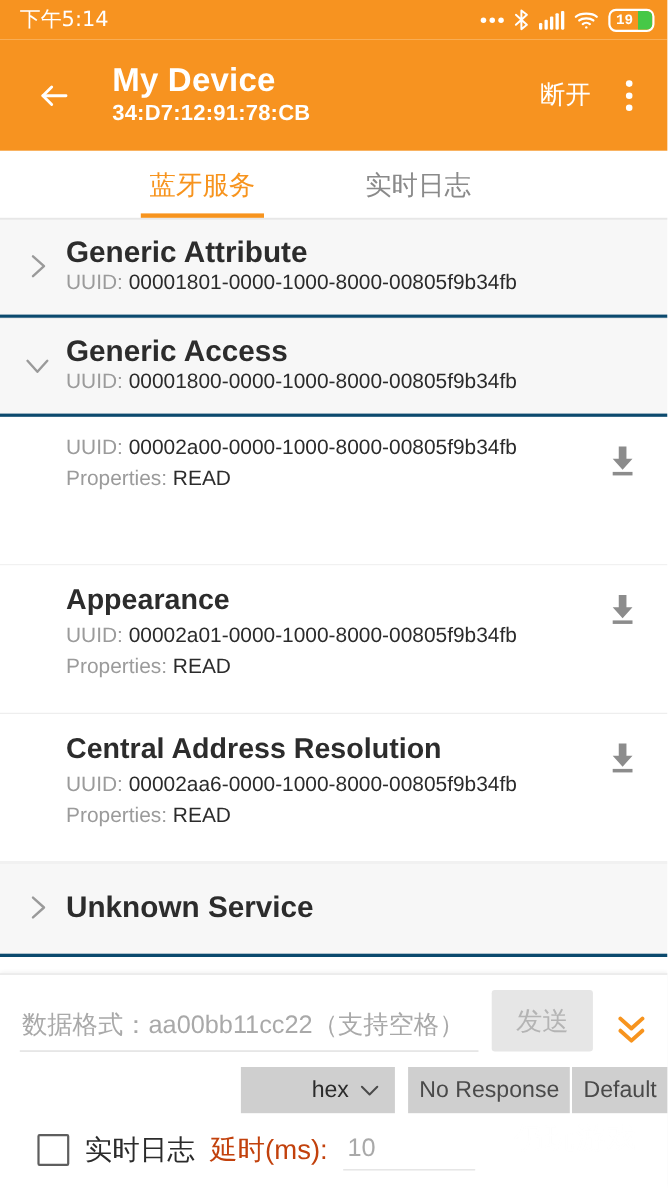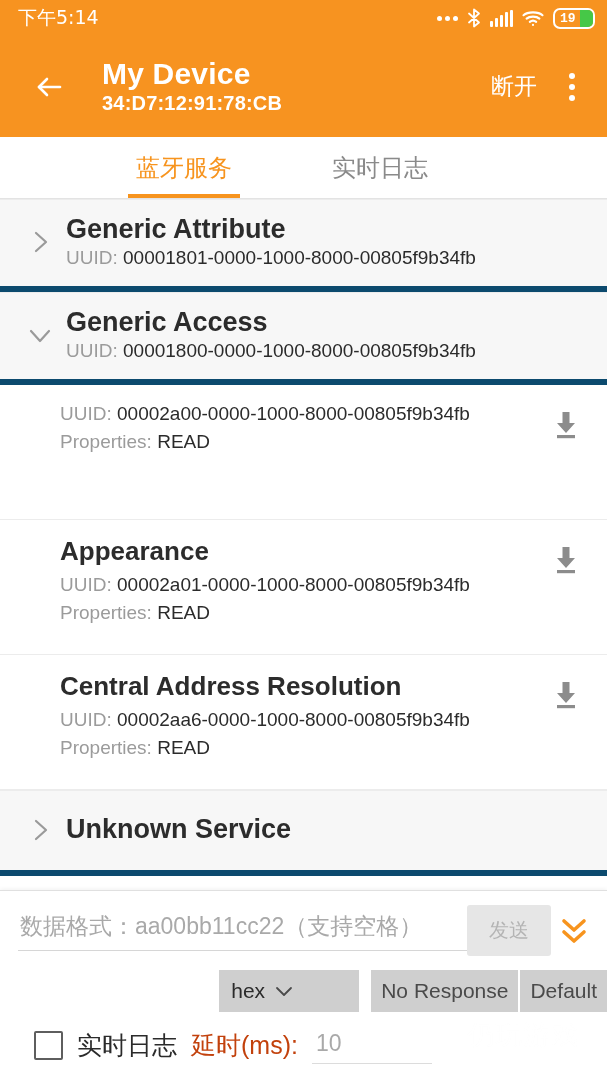--- a/index.html
+++ b/index.html
@@ -174,23 +174,23 @@
     position: absolute;
     top: 199px;
     left: 0; right: 0;
     bottom: 0;
     overflow: hidden;
     background: #ffffff;
   }
 
   .svc {
     background: #F7F7F7;
-    border-bottom: 6px solid #0c4a6e;
+    border-bottom: 3px solid #0c4a6e;
     border-top: 1px solid #ececec;
-    padding: 14px 14px 16px 22px;
+    padding: 14px 14px 16px 16px;
     display: flex;
     align-items: center;
     cursor: pointer;
     min-height: 86px;
   }
   .svc .chev {
     width: 36px; flex: 0 0 36px;
     display: flex; align-items: center; justify-content: center;
     margin-right: 8px;
   }
@@ -245,41 +245,41 @@
     position: absolute;
     left: 0; right: 0; bottom: 0;
     background: #ffffff;
     border-top: 1px solid #e0e0e0;
     box-shadow: 0 -1px 4px rgba(0,0,0,0.06);
     padding: 0 0 6px 0;
     z-index: 10;
   }
   .send-row {
     display: flex;
-    align-items: flex-start;
+    align-items: flex-end;
     padding: 14px 10px 12px 18px;
-    gap: 0;
+    gap: 12px;
   }
   .data-input {
     flex: 1 1 auto;
     border: none;
     border-bottom: 1px solid #d6d6d6;
     background: transparent;
     font-size: 23px;
     color: #333;
     padding: 8px 2px 10px 2px;
     outline: none;
     font-family: "Liberation Sans", "DejaVu Sans", sans-serif;
   }
   .data-input::placeholder { color: #a9a9a9; }
   .send-btn {
     background: #e6e6e6;
     color: #b4b4b4;
     border: none;
-    font-size: 20px;
+    font-size: 24px;
     padding: 12px 22px;
     border-radius: 3px;
     white-space: nowrap;
     cursor: pointer;
     font-family: "Liberation Sans", "DejaVu Sans", sans-serif;
   }
   .chev2 {
     width: 46px; height: 46px;
     display: flex; align-items: center; justify-content: center;
     flex: 0 0 auto; cursor: pointer;
@@ -297,21 +297,21 @@
   .fmt-select {
     background: #cfcfcf;
     color: #2b2b2b;
     border: none;
     font-size: 21px;
     width: 140px;
     height: 42px;
     padding: 0 12px;
     display: flex;
     align-items: center;
-    justify-content: flex-start;
+    justify-content: flex-end;
     cursor: pointer;
     gap: 8px;
   }
   .fmt-select .cv { width: 22px; height: 22px; display: block; }
   .seg { display: flex; gap: 2px; margin-left: 10px; }
   .seg-btn {
     background: #cfcfcf;
     color: #4a4a4a;
     border: none;
     font-size: 21px;

